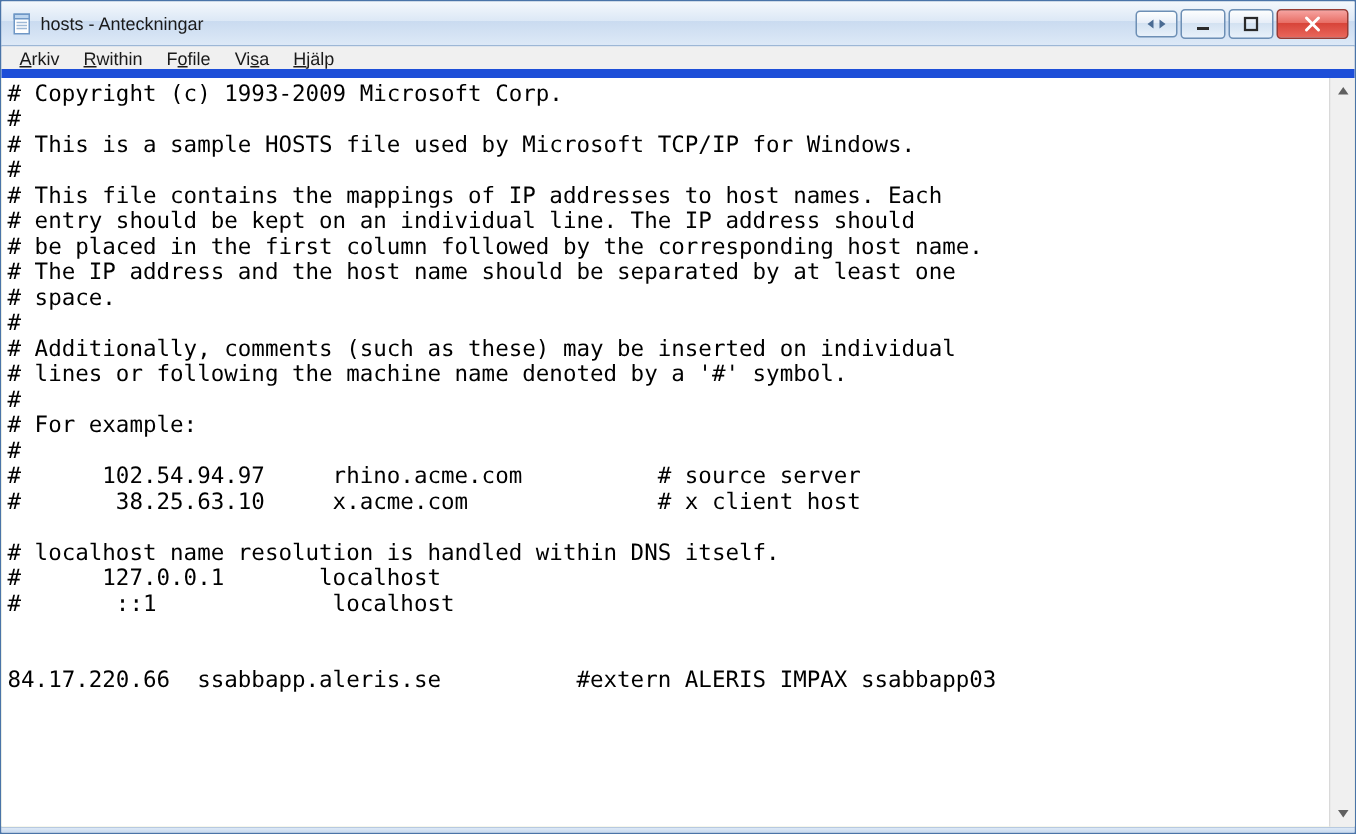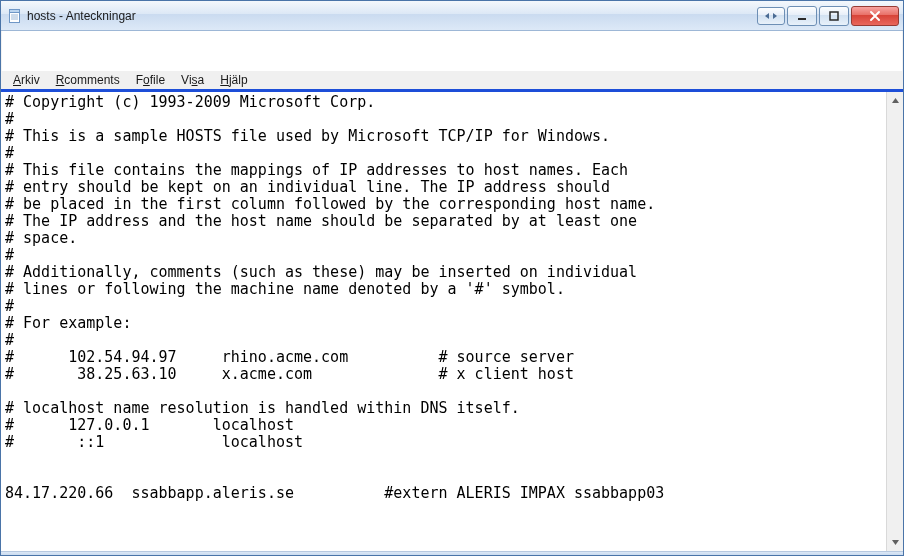--- a/index.html
+++ b/index.html
@@ -52,27 +52,26 @@
   .win-btn.close {
     width: 48px;
     background: linear-gradient(to bottom, #f6a3a0 0%, #e86f66 45%, #d74338 46%, #e9675c 100%);
     border-color: #963b34;
     color: #fff;
   }
   .win-btn svg { display: block; }
   .menubar {
     height: 21px;
     background: #f0f0f0;
-    border-bottom: 3px solid #1d4ed8;
+    border-bottom: 6px solid #1d4ed8;
     display: flex;
     align-items: center;
     padding: 4px 4px;
     font-size: 12px;
     color: #1a1a1a;
-    margin-top: 40px;
   }
   .menu-item {
     padding: 1px 8px;
     cursor: default;
   }
   .menu-item .accel { text-decoration: underline; }
   .content-wrap {
     flex: 1;
     display: flex;
     background: #fef9c3;
@@ -146,21 +145,21 @@
       <div class="win-btn close">
         <svg width="14" height="12" viewBox="0 0 14 12">
           <path d="M3 2 L11 10 M11 2 L3 10" stroke="#ffffff" stroke-width="2" stroke-linecap="round"></path>
         </svg>
       </div>
     </div>
   </div>
 
   <div class="menubar">
     <div class="menu-item"><span class="accel">A</span><span>rkiv</span></div>
-    <div class="menu-item"><span class="accel">R</span><span>comments</span></div>
+    <div class="menu-item"><span class="accel">R</span><span>within</span></div>
     <div class="menu-item"><span>F</span><span class="accel">o</span><span>file</span></div>
     <div class="menu-item"><span>Vi</span><span class="accel">s</span><span>a</span></div>
     <div class="menu-item"><span class="accel">H</span><span>jälp</span></div>
   </div>
 
   <div class="content-wrap">
     <div class="editor"># Copyright (c) 1993-2009 Microsoft Corp.
 #
 # This is a sample HOSTS file used by Microsoft TCP/IP for Windows.
 #

